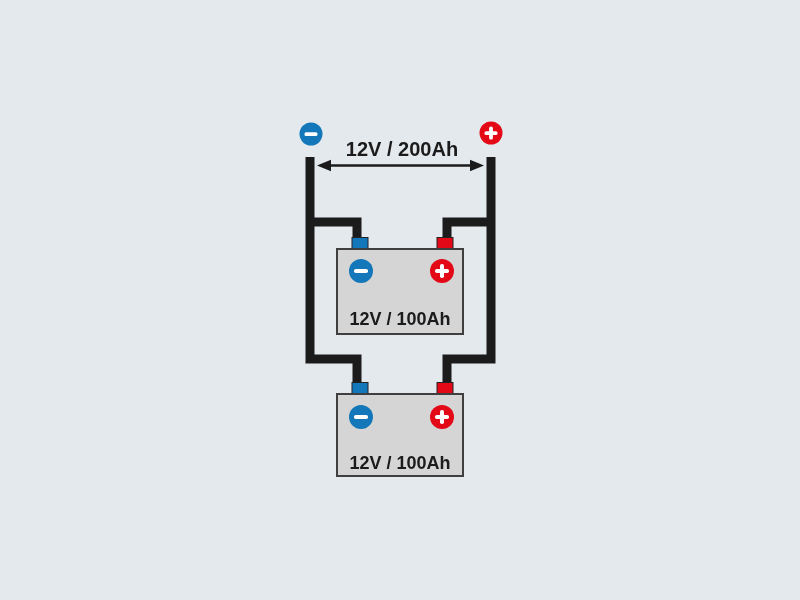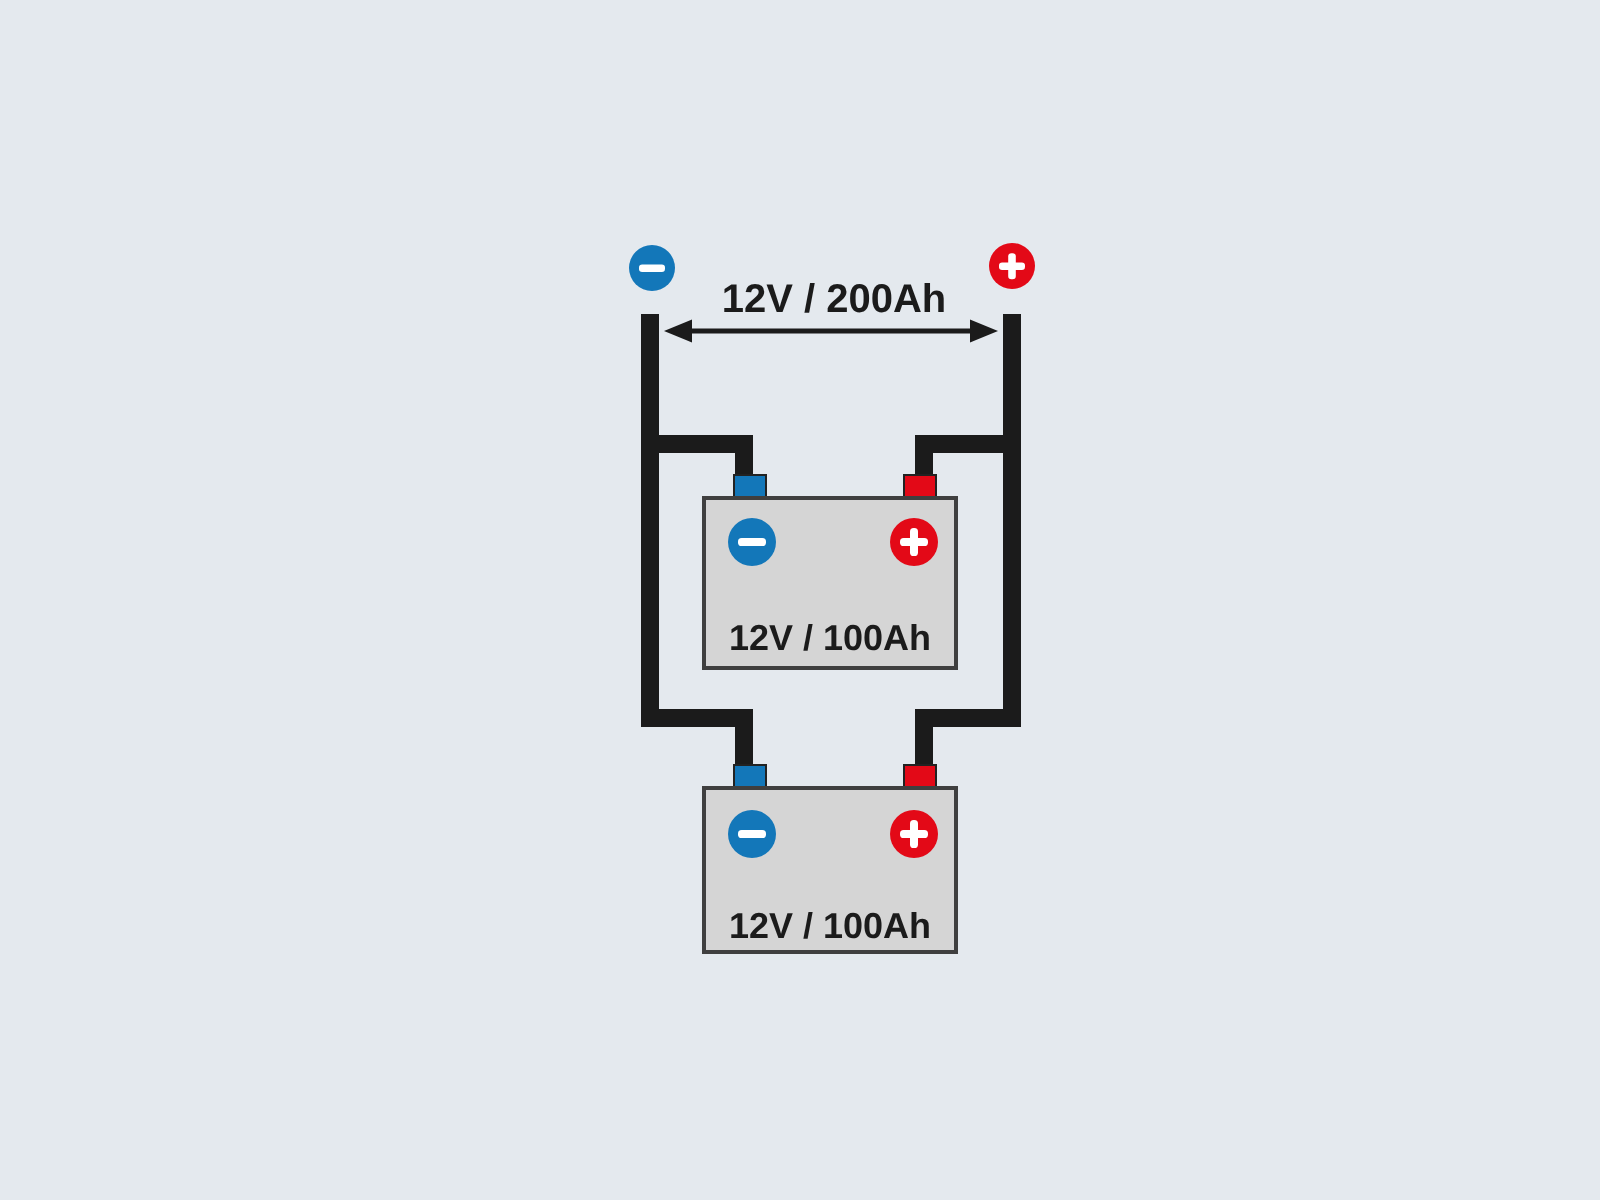--- a/index.html
+++ b/index.html
@@ -8,21 +8,20 @@
     width: 800px;
     height: 600px;
     background: #e4e9ee;
     overflow: hidden;
     font-family: "Liberation Sans", sans-serif;
   }
   .stage {
     position: relative;
     width: 640px;
     height: 600px;
-    margin-left: 15px;
   }
   svg { display: block; }
 
   .wire {
     fill: none;
     stroke: #1b1b1b;
     stroke-width: 9;
     stroke-linejoin: miter;
     stroke-linecap: butt;
   }

